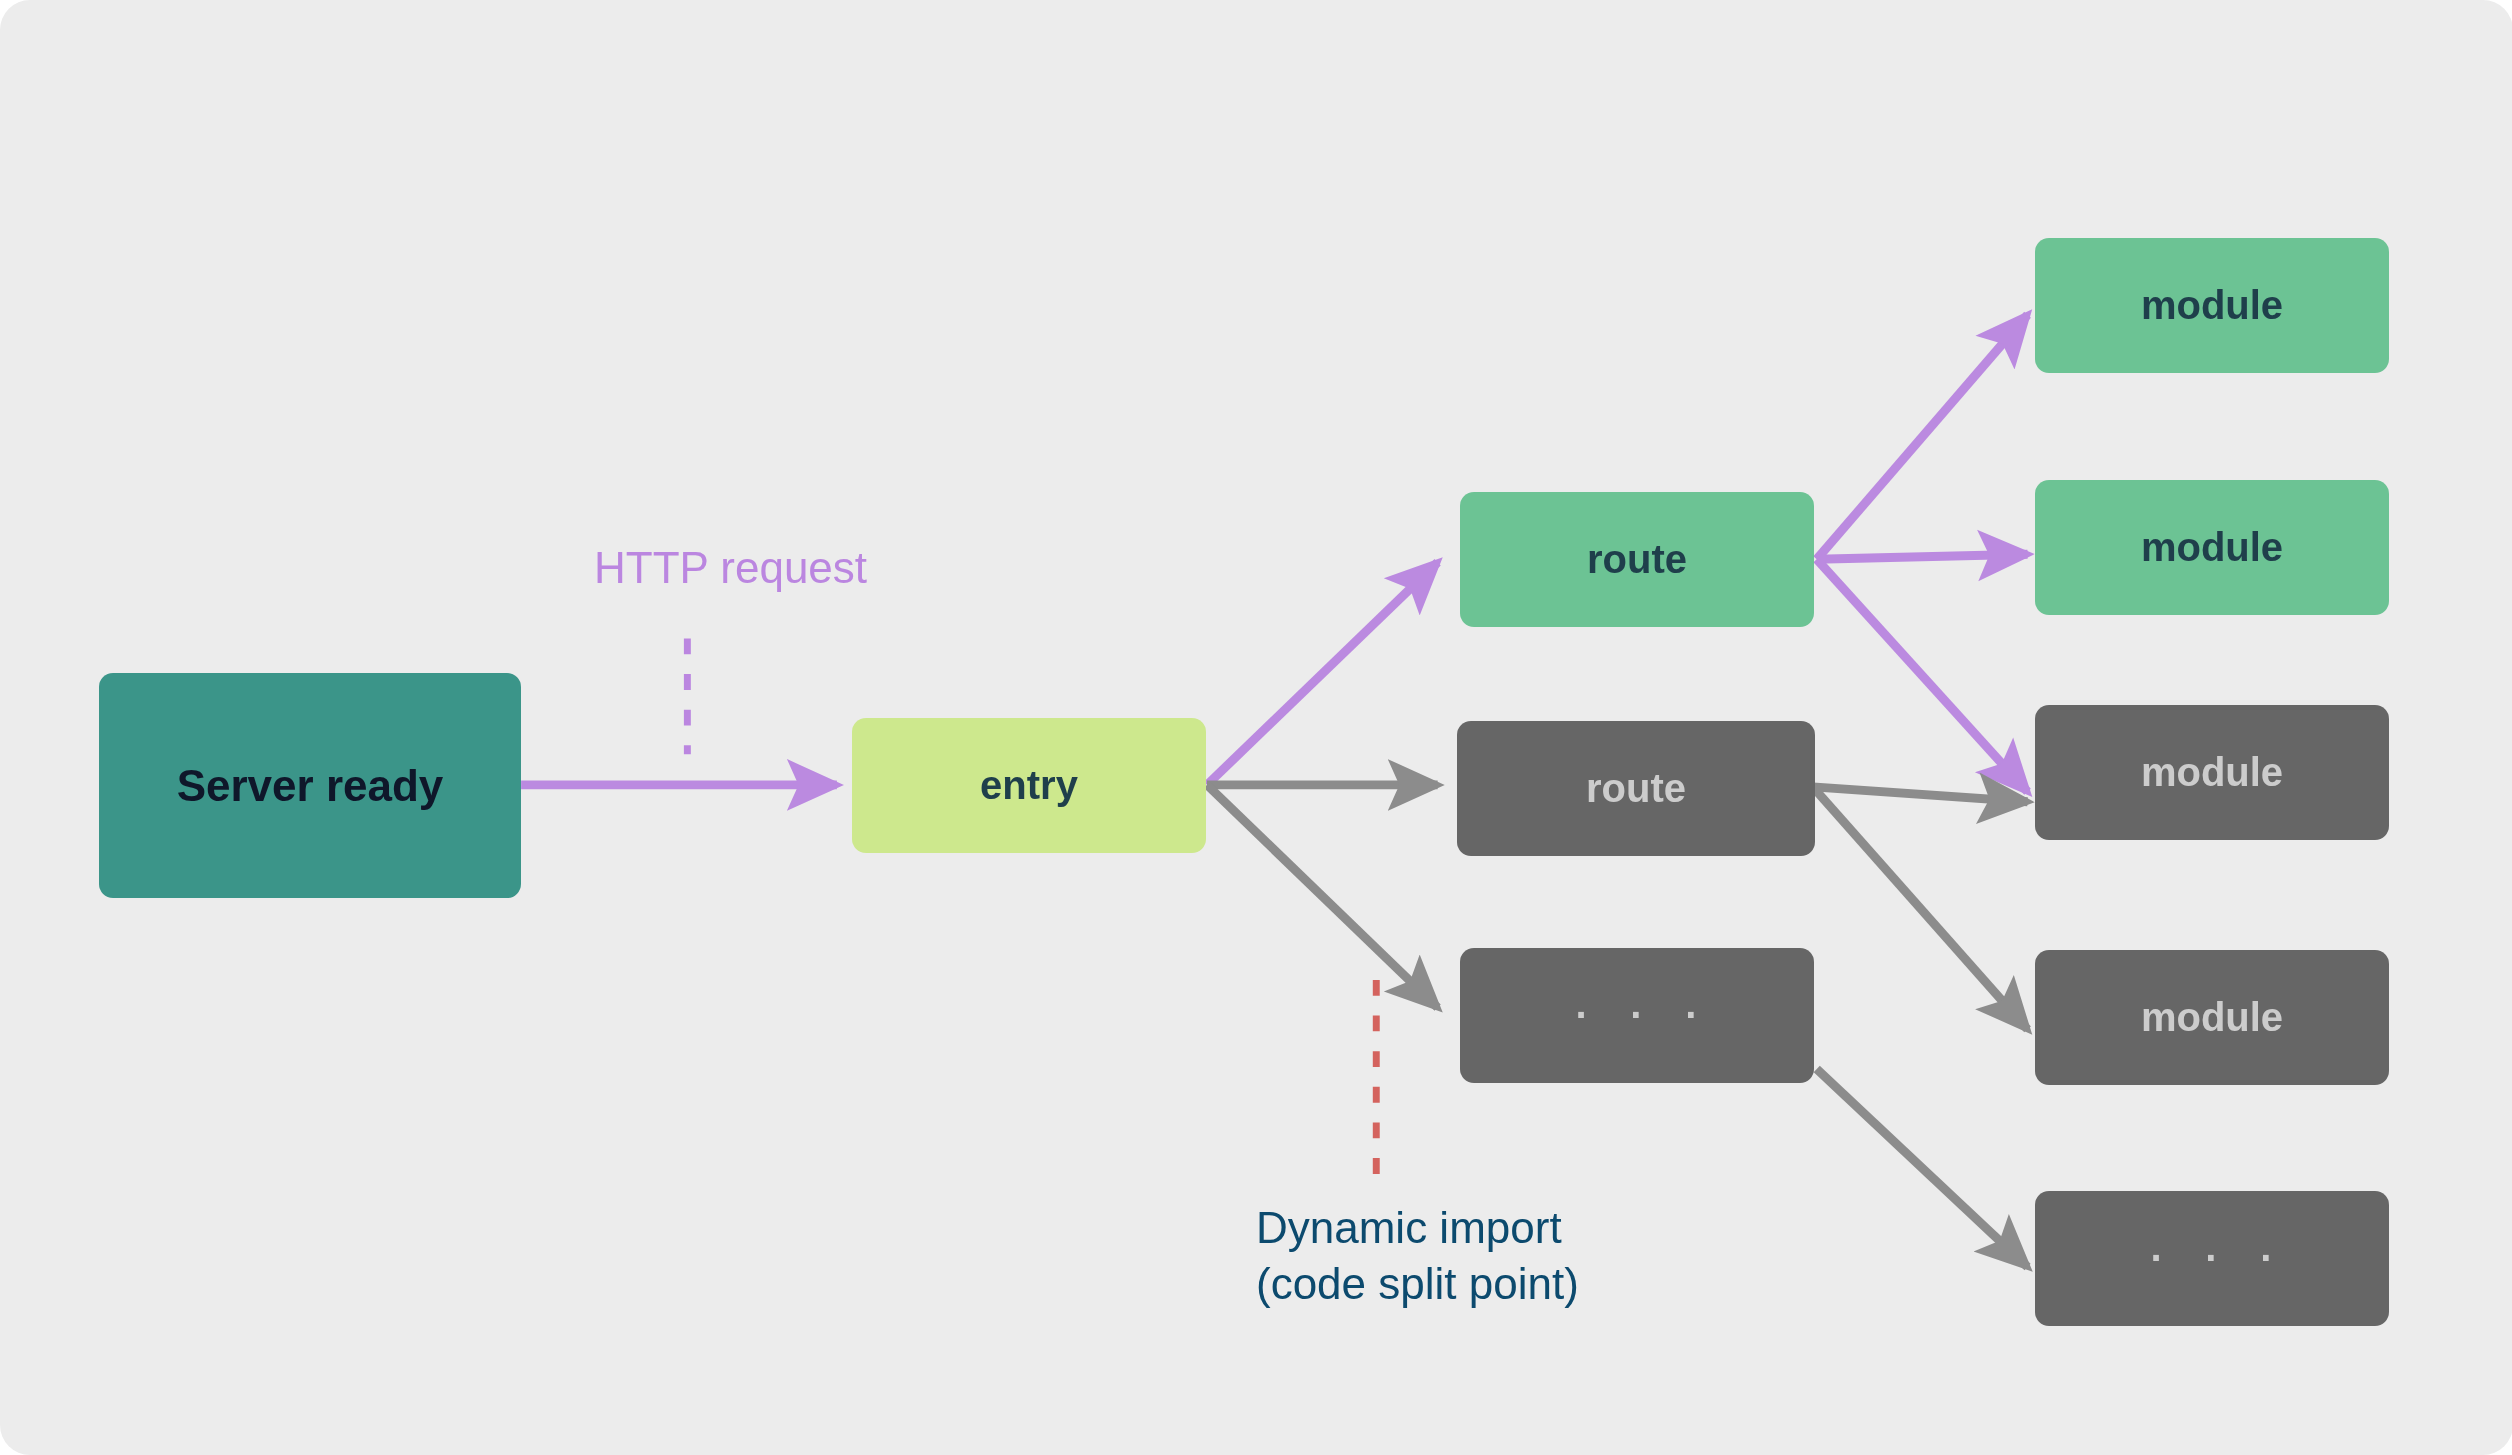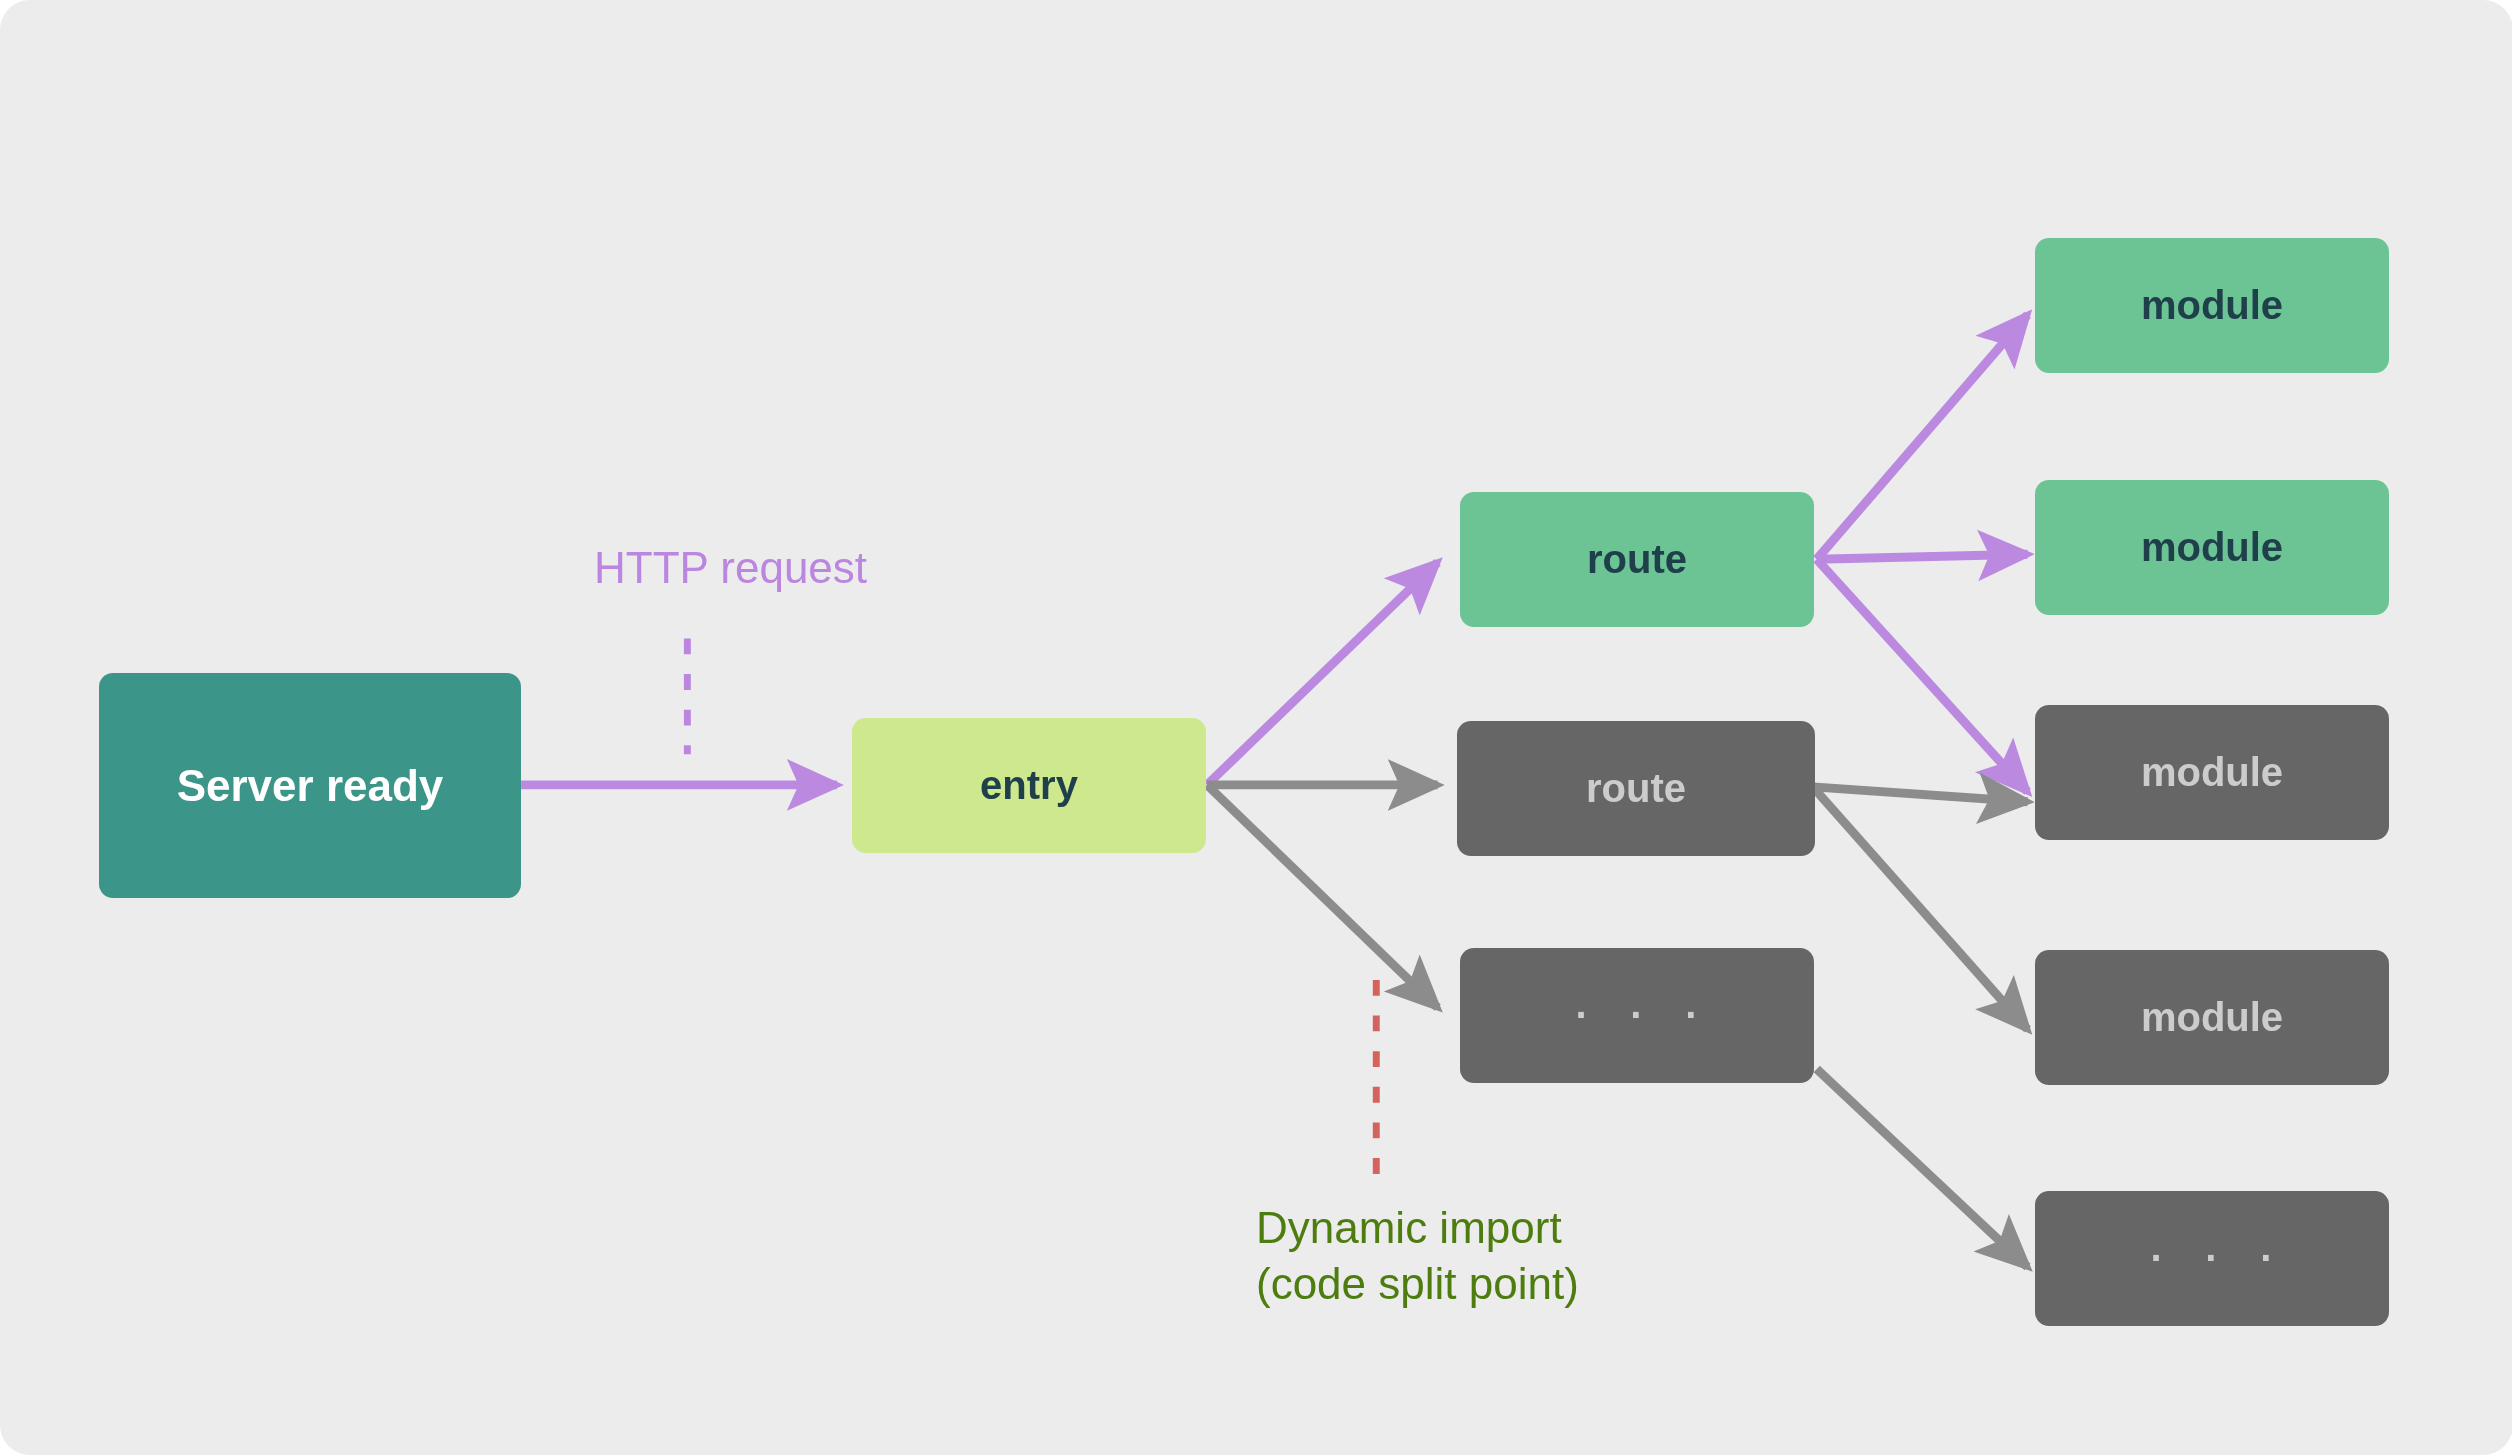--- a/index.html
+++ b/index.html
@@ -39,21 +39,21 @@
     display: flex;
     align-items: center;
     justify-content: center;
     border-radius: 14px;
     box-sizing: border-box;
     text-align: center;
     line-height: 1.22;
   }
   .node-teal {
     background: #3b9589;
-    color: #ffffff;
+    color: #0f172a;
     font-weight: bold;
   }
   .node-lime {
     background: #cde88d;
     color: #1f3f4b;
     font-weight: bold;
   }
   .node-green {
     background: #6cc394;
     color: #1f3f4b;
@@ -69,21 +69,21 @@
     padding-left: 0.38em;
     font-weight: bold;
   }
   .edge-label {
     position: absolute;
     white-space: pre-line;
     line-height: 1.28;
     margin-left: 40px;
   }
   .label-purple { color: #bb86e0; }
-  .label-red { color: #4d7c0f; }
+  .label-red { color: #0c4a6e; }
 </style>
 </head>
 <body>
 
 <div id="canvas">
 
   <svg id="edges" viewBox="0 0 2538 1470" xmlns="http://www.w3.org/2000/svg">
     <defs>
       <marker id="ah-purple" markerWidth="7" markerHeight="7" refX="5.6" refY="3.2" orient="auto" markerUnits="strokeWidth">
         <path d="M0,0.3 L6.4,3.2 L0,6.1 L1.3,3.2 Z" fill="#bb8ae0"></path>

